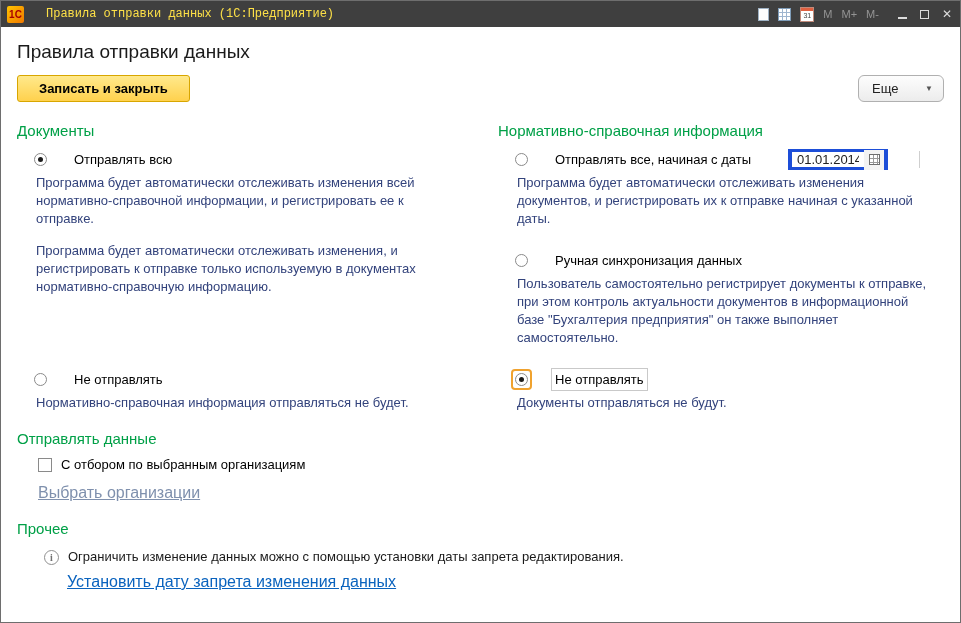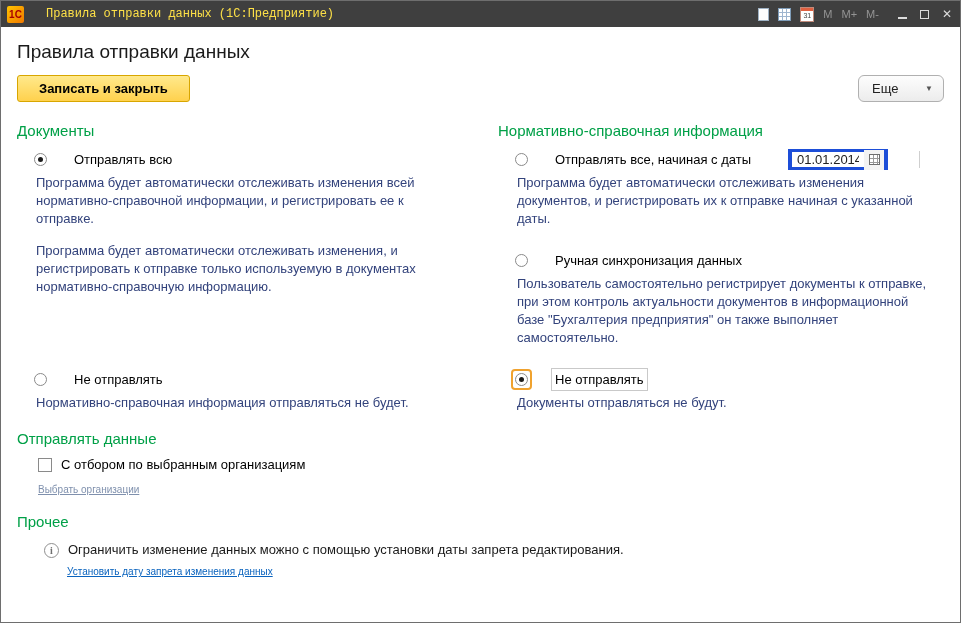--- a/index.html
+++ b/index.html
@@ -121,21 +121,21 @@
   }
   .after-sep { width: 1px; height: 17px; background: #cfcfcf; margin-left: 8px; display: inline-block; }
 
   
   .section-block { margin-top: 6px; }
   .check-row {
     display: flex; align-items: center; gap: 9px;
     margin: 10px 0 0 21px; font-size: 13px; color: #000;
   }
   .checkbox { width: 14px; height: 14px; border: 1px solid #8a8a8a; background: #fff; display: inline-block; }
-  .link { font-size: 10px; text-decoration: underline; display: inline-block; cursor: pointer; }
+  .link { font-size: 16px; text-decoration: underline; display: inline-block; cursor: pointer; }
   .link-muted { color: #7f90ad; margin: 12px 0 4px 21px; }
   .link-blue { color: #0a63be; margin: 8px 0 0 50px; }
   .other-block h2.section { margin-top: 14px; }
   .info-row {
     display: flex; align-items: flex-start; gap: 9px;
     margin: 12px 0 0 27px; font-size: 13px; color: #1a1a1a; max-width: 640px;
   }
   .info-icon {
     width: 15px; height: 15px; flex: 0 0 15px; border: 1px solid #8f8f8f; border-radius: 50%;
     color: #6f6f6f; font-size: 10px; font-weight: bold;

